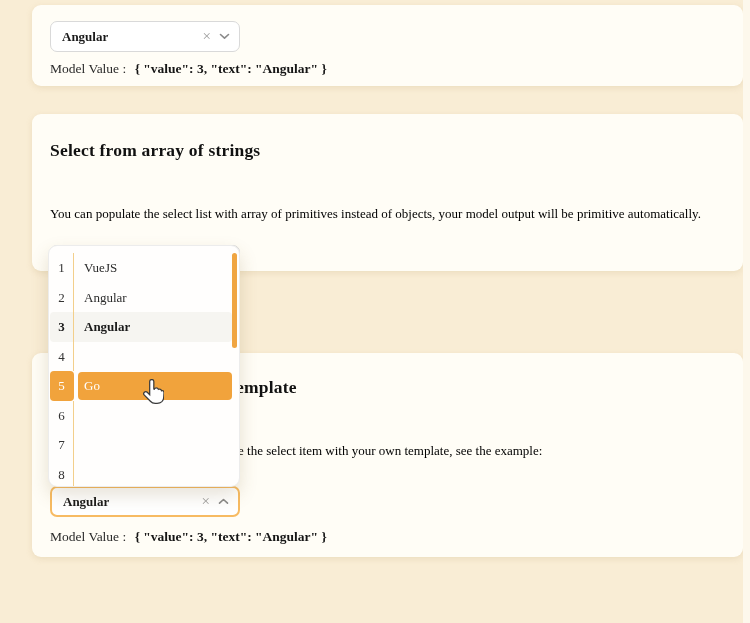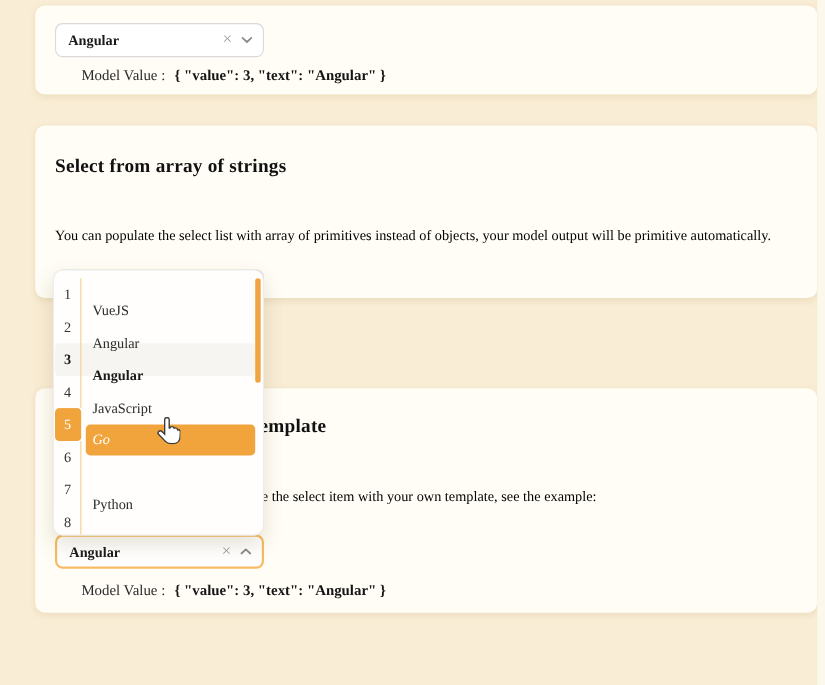--- a/index.html
+++ b/index.html
@@ -53,48 +53,48 @@
   .select .chev svg { stroke:#8a8a8a; fill:none; stroke-width:1.6; stroke-linecap:round; stroke-linejoin:round; }
   .select.open { border:2px solid #f7bb63; }
 
   .card1 .select { top:16px; }
   .card2 .select { top:131px; }          
   .card3 .select { top:133px; }
 
   .model-value { position:absolute; left:18px; font-size:13.5px; color:#2a2a2a; white-space:nowrap; }
   .card1 .model-value { top:56px; }
   .card3 .model-value { top:176px; }
-  .model-value .mv-label { margin-right:5px;margin-left:24px; }
+  .model-value .mv-label { margin-right:5px; }
   .model-value .mv-json  { font-weight:bold; color:#151515; }
 
   
   .menu {
     position:absolute; left:48px; top:245px; width:192px; height:242px;
     background:#fffefd; border:1px solid #ececec; border-radius:9px;
     box-shadow:0 8px 18px rgba(120,95,40,.18);
     overflow:hidden; z-index:10; padding-top:7px;
   }
   .row {
     display:flex; align-items:stretch; height:29.5px;
     width:182px; margin-left:1px; cursor:pointer; font-size:13px;
   }
   .row .num {
     width:24px; text-align:center; line-height:29.5px; color:#333;
     border-right:1px solid #f3cf8b;
   }
   .row .lbl {
-    flex:1; margin:15px 0 1px 4px; height:27.5px; line-height:27.5px;
+    flex:1; margin:1px 0 1px 4px; height:27.5px; line-height:27.5px;
     padding-left:6px; border-radius:4px; color:#2b2b2b; white-space:nowrap;
   }
   .row.selected { background:#f6f5f1; border-radius:4px; }
   .row.selected .num, .row.selected .lbl { font-weight:bold; color:#1a1a1a; }
   .row.hovered .num {
     background:#f1a33c; color:#fff; border-radius:4px; border-right-color:transparent;
   }
-  .row.hovered .lbl { background:#f1a33c; color:#fff;font-style:italic; }
+  .row.hovered .lbl { background:#f1a33c; color:#fff; }
   .thumb {
     position:absolute; top:7px; right:2px; width:5px; height:95px;
     background:#f0a542; border-radius:3px; z-index:11; cursor:pointer;
   }
   .cursor-hand { position:absolute; left:142px; top:379px; z-index:30; pointer-events:none; }
 </style>
 </head>
 <body>
 
 <div class="page">
@@ -147,32 +147,30 @@
     <div class="row">
       <span class="num">2</span>
       <span class="lbl">Angular</span>
     </div>
     <div class="row selected">
       <span class="num">3</span>
       <span class="lbl">Angular</span>
     </div>
     <div class="row">
       <span class="num">4</span>
-      <span class="lbl">JavaScript</span>
     </div>
     <div class="row hovered">
       <span class="num">5</span>
       <span class="lbl">Go</span>
     </div>
     <div class="row">
       <span class="num">6</span>
     </div>
     <div class="row">
       <span class="num">7</span>
-      <span class="lbl">Python</span>
     </div>
     <div class="row">
       <span class="num">8</span>
     </div>
     <div class="thumb"></div>
   </div>
 
   <span class="cursor-hand">
     <svg width="22" height="25" viewBox="0 0 16 18">
       <path d="M5.6 1.8 C5.6 1 6.3 .3 7.1 .3 C7.9 .3 8.6 1 8.6 1.8 L8.6 7.2 L9 7.3 C9.2 6.7 9.8 6.3 10.4 6.3 C11.1 6.3 11.7 6.8 11.9 7.4 C12.1 7.3 12.4 7.2 12.7 7.2 C13.5 7.2 14.1 7.8 14.2 8.5 C14.4 8.4 14.6 8.4 14.8 8.4 C15.6 8.4 16 9.1 16 9.9 L15.8 13 C15.8 15.8 13.8 17.6 11 17.6 L9.6 17.6 C8.3 17.6 7 17.1 6.1 16.1 L1.7 11.6 C1.1 11 1.1 10.1 1.7 9.5 C2.3 8.9 3.2 8.9 3.8 9.5 L5.6 11.3 Z" fill="#ffffff" stroke="#3a3a3a" stroke-width="0.9"></path>

